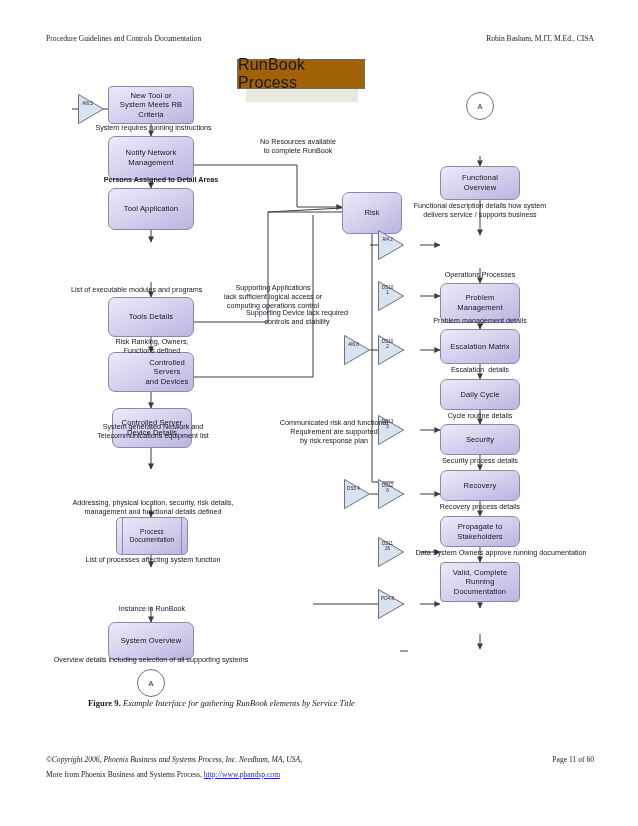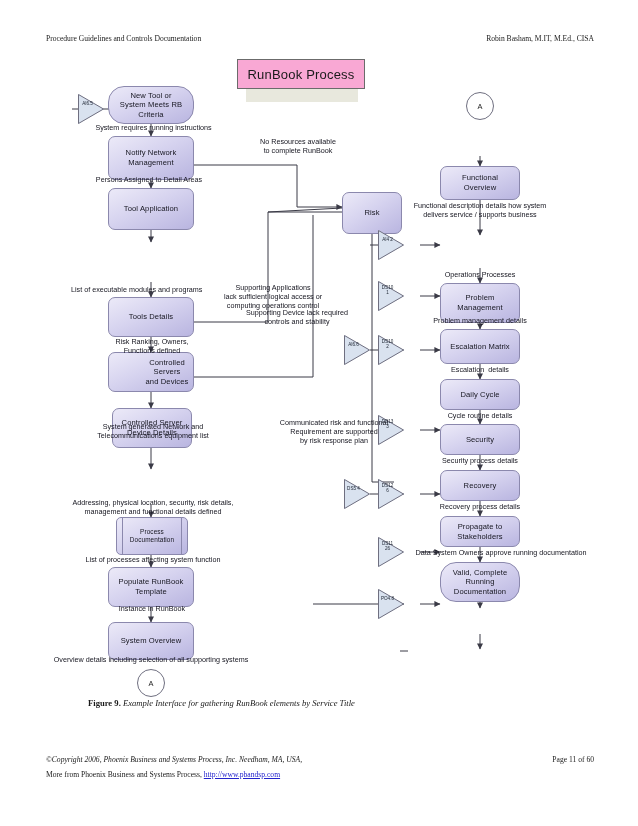--- a/index.html
+++ b/index.html
@@ -25,21 +25,21 @@
   .canvas{position:absolute;left:0;top:52px;width:638px;height:640px;}
   .canvas svg{position:absolute;left:0;top:0;}
 
   
   .node{position:absolute;box-sizing:border-box;
         background:linear-gradient(to bottom right,#eceaf8 0%,#d6d3ef 45%,#b9b5e0 100%);
         border:1px solid #8b88ad;border-radius:7px;
         font-family:"Liberation Sans",sans-serif;font-size:7.6px;color:#15151f;
         display:flex;align-items:center;justify-content:center;text-align:center;
         line-height:9.6px;letter-spacing:.1px;}
-  .node.term{border-radius:16px;}
+  .node.term{border-radius:4px;}
   .node.predef{border-radius:5px;font-size:6.4px;line-height:8px;}
   .node.predef:before,.node.predef:after{content:"";position:absolute;top:0;bottom:0;width:0;border-left:1px solid #8b88ad;}
   .node.predef:before{left:5px;}
   .node.predef:after{right:5px;}
 
   .conn{position:absolute;box-sizing:border-box;width:28px;height:28px;border:1px solid #6f6f80;
         border-radius:50%;background:#fff;display:flex;align-items:center;justify-content:center;
         font-family:"Liberation Sans",sans-serif;font-size:7.4px;color:#222;}
 
   
@@ -51,23 +51,23 @@
   .tri .txt{position:absolute;left:1px;top:7px;width:17px;text-align:center;
        font-family:"Liberation Sans",sans-serif;font-size:4.6px;line-height:5.4px;color:#1b2330;}
 
   
   .elbl{position:absolute;font-family:"Liberation Sans",sans-serif;font-size:7.2px;
         line-height:9.2px;color:#15151f;text-align:center;white-space:pre;}
   .elbl.left{text-align:left;}
 
   
   .titleshadow{position:absolute;background:#e8e8dd;}
-  .titlebox{position:absolute;box-sizing:border-box;background:#f9a8d4;border:1px solid #6b6b6b;
+  .titlebox{position:absolute;box-sizing:border-box;background:#a16207;border:1px solid #6b6b6b;
        display:flex;align-items:center;justify-content:center;
-       font-family:"Liberation Sans",sans-serif;font-size:13px;color:#1a1a1a;letter-spacing:.2px;}
+       font-family:"Liberation Sans",sans-serif;font-size:16px;color:#1a1a1a;letter-spacing:.2px;}
 </style>
 </head>
 <body>
 
 <div class="page">
 
   <div class="hdr">
     <span class="l">Procedure Guidelines and Controls Documentation</span>
     <span class="r">Robin Basham, M.IT, M.Ed., CISA</span>
   </div>
@@ -144,21 +144,20 @@
     <div class="titleshadow" style="left:246px;top:20px;width:112px;height:30px;"></div>
     <div class="titlebox" style="left:237px;top:7px;width:128px;height:30px;">RunBook Process</div>
 
     <div class="node term" style="left:108px;top:34px;width:86px;height:38px;">New Tool or<br>System Meets RB<br>Criteria</div>
     <div class="node" style="left:108px;top:84px;width:86px;height:44px;">Notify Network<br>Management</div>
     <div class="node" style="left:108px;top:136px;width:86px;height:42px;">Tool Application</div>
     <div class="node" style="left:108px;top:245px;width:86px;height:40px;">Tools Details</div>
     <div class="node" style="left:108px;top:300px;width:86px;height:40px;padding-left:32px;">Controlled Servers<br>and Devices</div>
     <div class="node" style="left:112px;top:356px;width:80px;height:40px;">Controlled Server<br>Device Details</div>
     <div class="node predef" style="left:116px;top:465px;width:72px;height:38px;">Process<br>Documentation</div>
-    <div class="node" style="left:108px;top:515px;width:86px;height:40px;">Populate RunBook<br>Template</div>
     <div class="node" style="left:108px;top:570px;width:86px;height:38px;">System Overview</div>
 
     <div class="node" style="left:342px;top:140px;width:60px;height:42px;">Risk</div>
 
     <div class="node" style="left:440px;top:114px;width:80px;height:34px;">Functional<br>Overview</div>
     <div class="node" style="left:440px;top:231px;width:80px;height:40px;">Problem<br>Management</div>
     <div class="node" style="left:440px;top:277px;width:80px;height:35px;">Escalation Matrix</div>
     <div class="node" style="left:440px;top:327px;width:80px;height:31px;">Daily Cycle</div>
     <div class="node" style="left:440px;top:372px;width:80px;height:31px;">Security</div>
     <div class="node" style="left:440px;top:418px;width:80px;height:31px;">Recovery</div>
@@ -233,21 +232,21 @@
     </div>
     <div class="tri" style="left:378px;top:537px;">
       <div class="glyph"></div>
       <svg class="edge">
           <polygon points="0.5,0.5 25.5,15 0.5,29.5" fill="none" stroke="#6f6f80" stroke-width="1"></polygon>
         </svg>
       <div class="txt">PO4.8</div>
     </div>
 
     <div class="elbl" style="left:86px;top:71px;width:135px;">System requires running instructions</div>
-    <div class="elbl" style="left:84px;top:123px;width:130px;">Persons Assigned to Detail Areas</div>
+    <div class="elbl" style="left:96px;top:123px;width:130px;font-weight:bold;">Persons Assigned to Detail Areas</div>
     <div class="elbl left" style="left:71px;top:233px;width:180px;">List of executable modules and programs</div>
     <div class="elbl" style="left:96px;top:285px;width:112px;">Risk Ranking, Owners,
 Functions defined</div>
     <div class="elbl" style="left:71px;top:370px;width:164px;">System generated Network and
 Telecommunications equipment list</div>
     <div class="elbl" style="left:34px;top:446px;width:238px;">Addressing, physical location, security, risk details,
 management and functional details defined</div>
     <div class="elbl" style="left:62px;top:503px;width:182px;">List of processes affecting system function</div>
     <div class="elbl" style="left:104px;top:552px;width:96px;">Instance in RunBook</div>
     <div class="elbl" style="left:25px;top:603px;width:252px;">Overview details including selection of all supporting systems</div>

